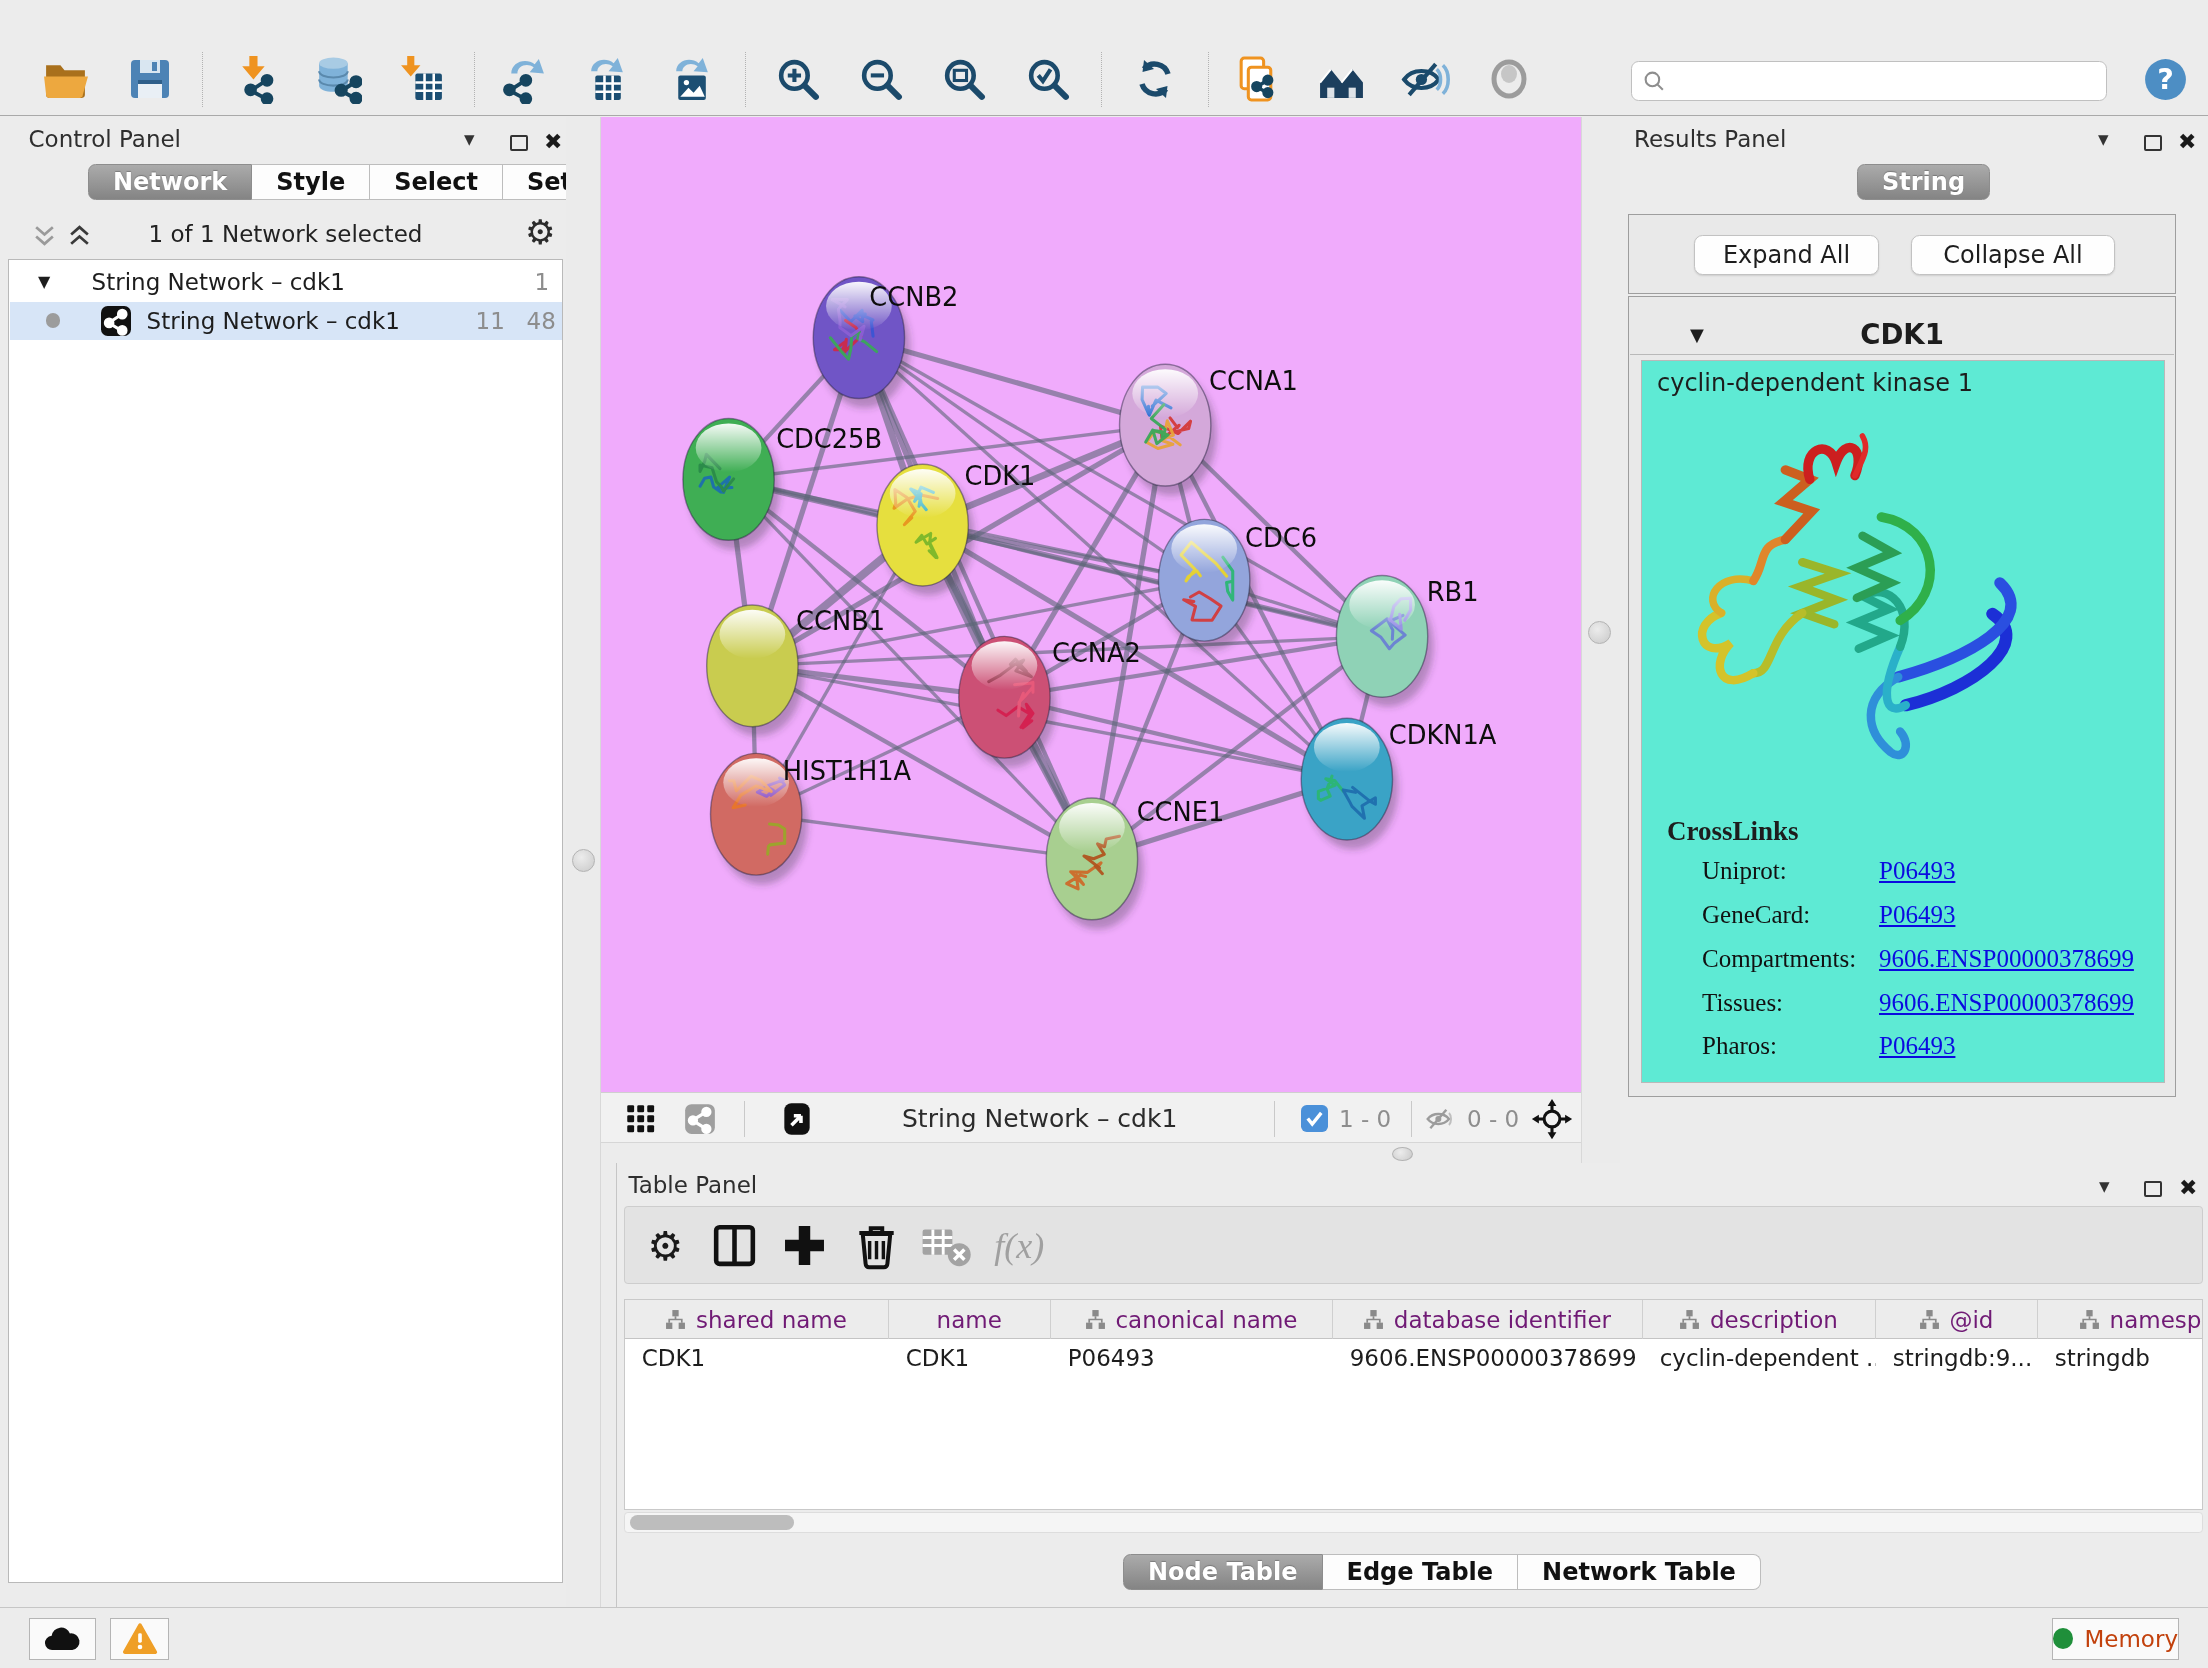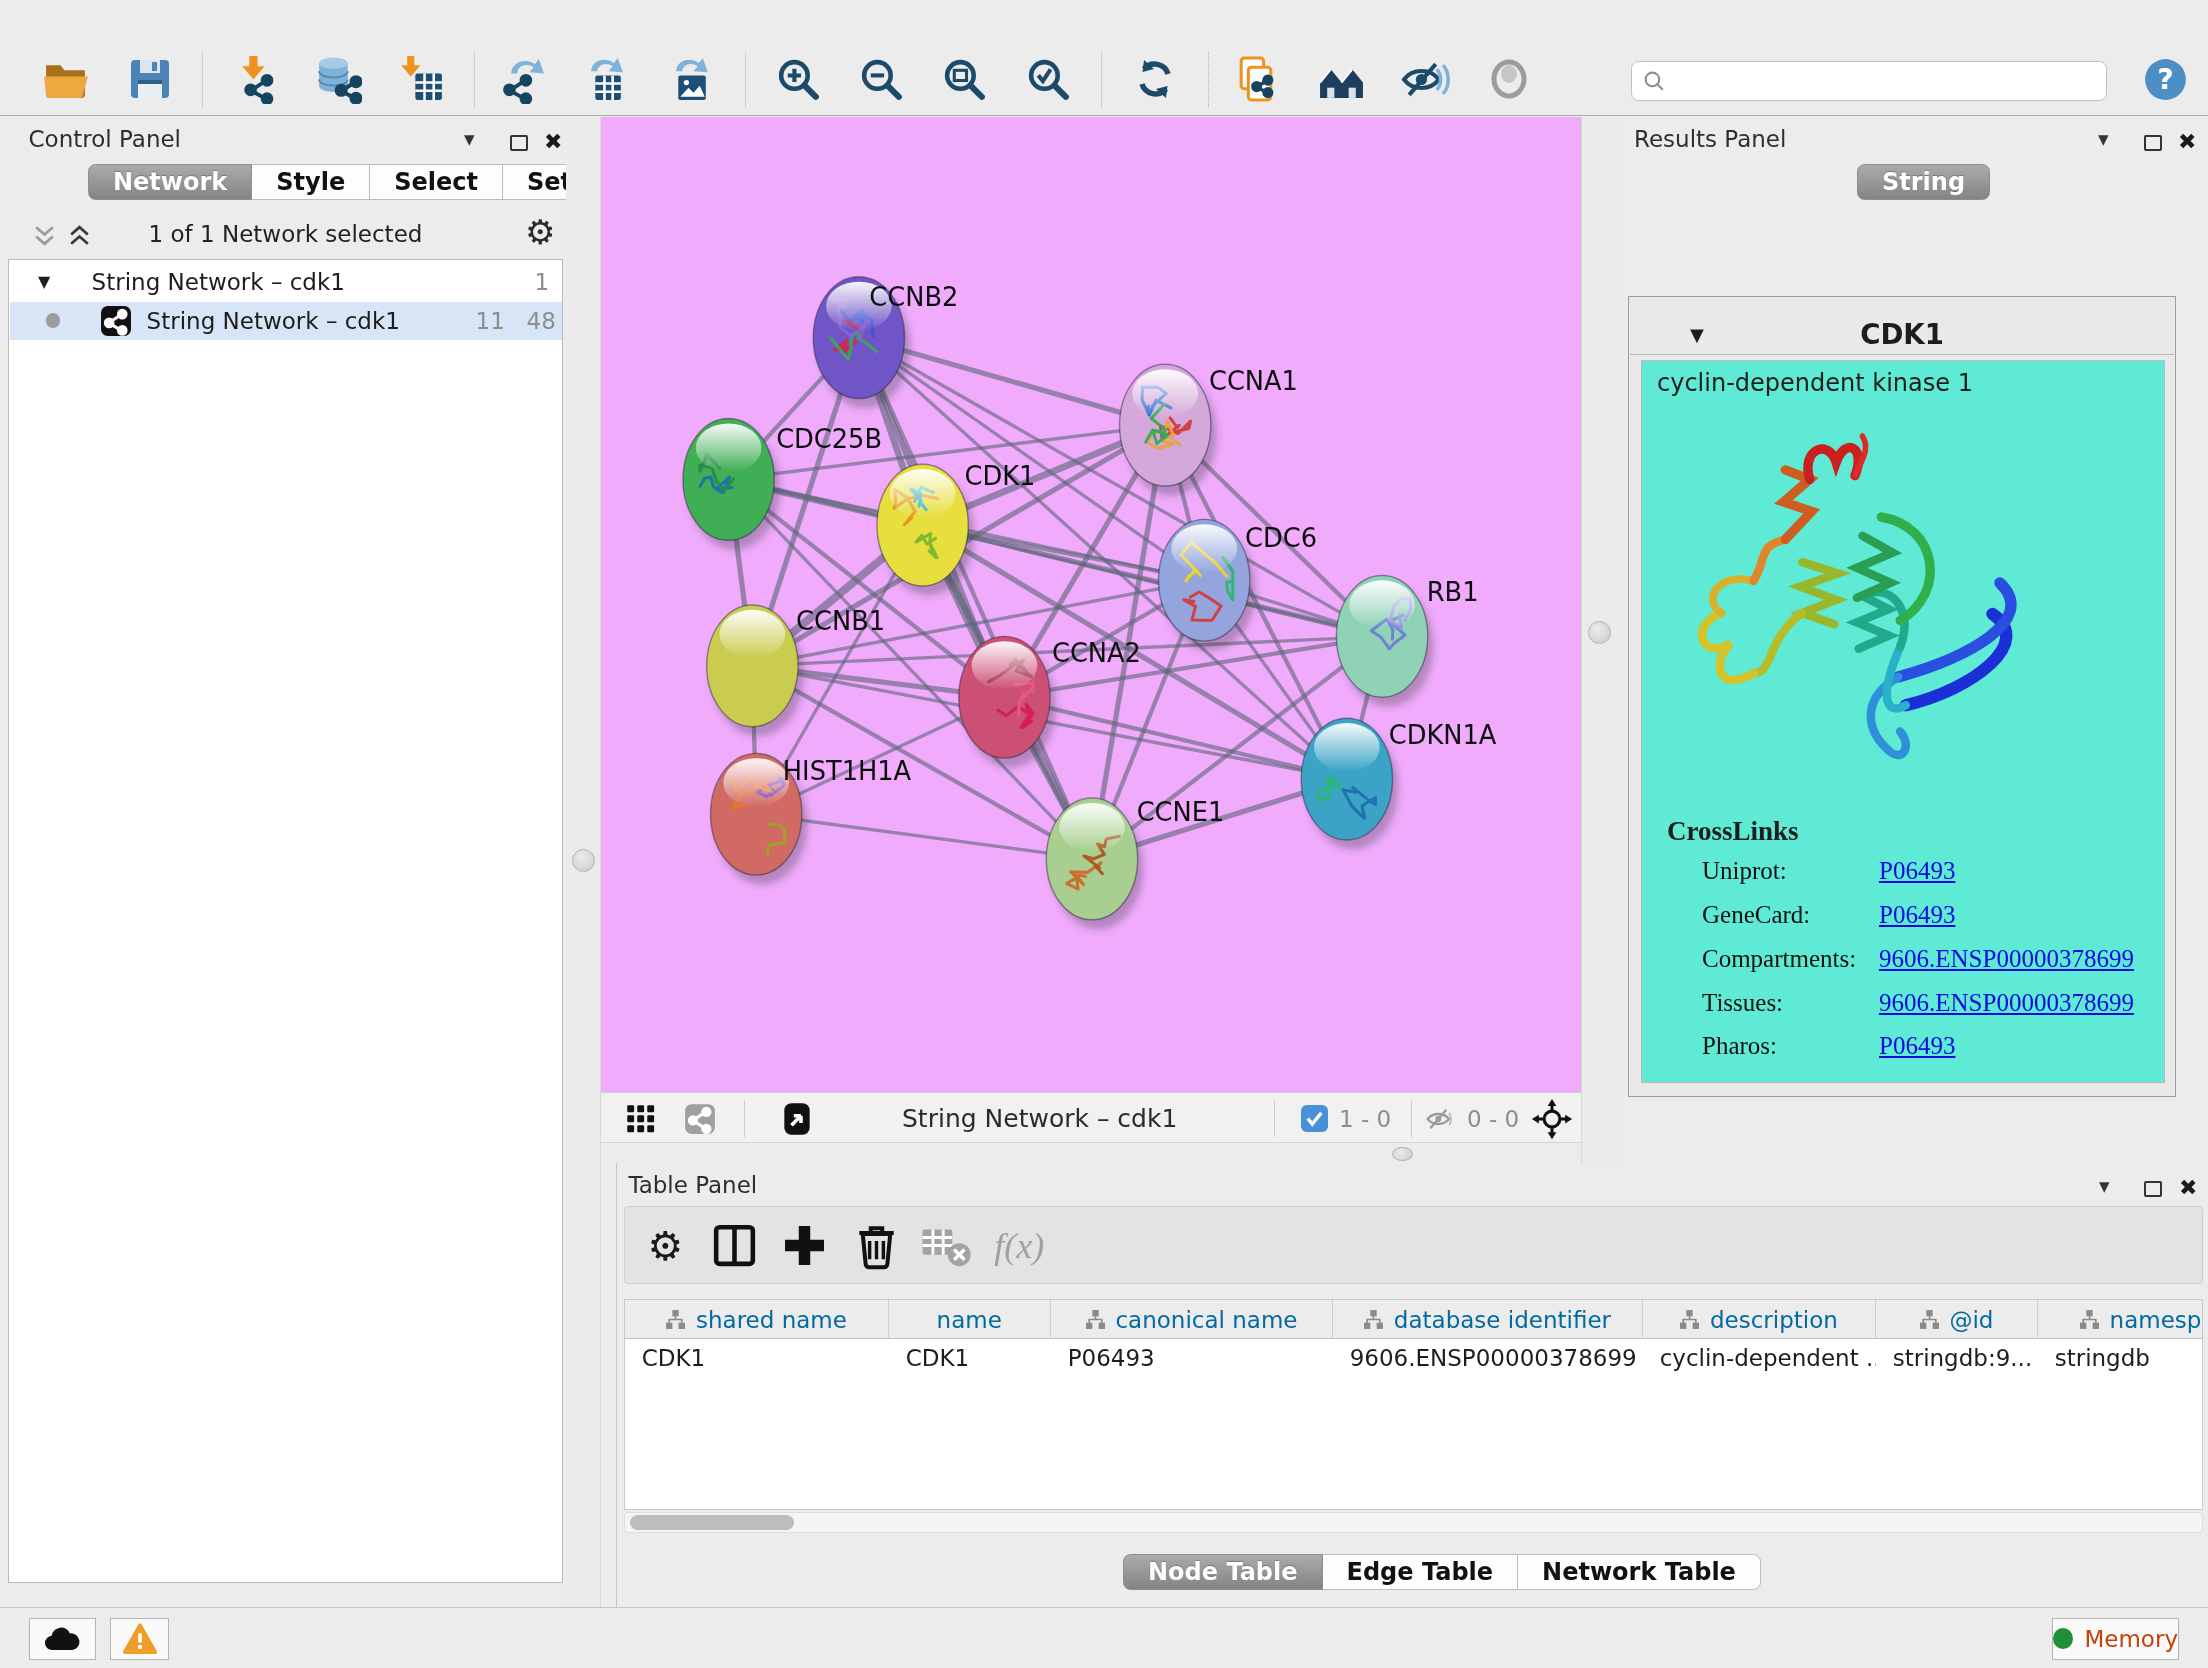--- a/index.html
+++ b/index.html
@@ -83,21 +83,21 @@
   
   .tp { position:absolute; left:616px; top:1163px; width:1592px; height:444px;
     background:#ececec; border-left:1px solid #c6c6c6; }
   .tp-toolbar { position:absolute; left:6.7px; top:43px; width:1579px; height:78px;
     background:#e3e3e3; border:1px solid #cdcdcd; border-radius:3.8px; }
   .tp-tool { position:absolute; top:11.4px; width:55px; height:55px; display:flex; align-items:center; justify-content:center; }
   .tbl { position:absolute; left:6.7px; top:136px; width:1579px; height:211px; background:#fff;
     border:1px solid #c9c9c9; overflow:hidden; }
   .thead { position:absolute; left:0; top:0; height:39px; background:#ececec; border-bottom:1px solid #c4c4c4; display:flex; }
   .th { height:39px; display:flex; align-items:center; justify-content:center; gap:9.5px;
-    font-size:23px; color:#0369a1; border-right:1px solid #cfcfcf; flex:none; }
+    font-size:23px; color:#701a75; border-right:1px solid #cfcfcf; flex:none; }
   .trow { position:absolute; left:0; top:39px; height:38px; display:flex; }
   .td { height:38px; line-height:38px; padding-left:17px; font-size:23px; flex:none;
     white-space:nowrap; overflow:hidden; }
   .hscroll { position:absolute; left:6.7px; top:349px; width:1579px; height:21px; background:#f5f5f5;
     border:1px solid #ddd; border-radius:3.8px; }
   .hthumb { position:absolute; left:5.7px; top:1.9px; width:164px; height:15px; background:#bdbdbd; border-radius:7.6px; }
 
   
   .statusbar { position:absolute; left:0; top:1607px; width:2208px; height:61px;
     background:#ececec; border-top:1px solid #c6c6c6; }
@@ -550,20 +550,24 @@
   <div class="phead" style="left:1634px; top:126px">Results Panel</div>
   <div class="picon-collapse" style="left:2098px; top:127px">▾</div>
   <div class="picon-float" style="left:2144px; top:135px"></div>
   <div class="picon-close" style="left:2178px; top:129px">✖</div>
 
   <div class="seggroup" style="left:1857px; top:164px">
     <div class="seg sel single">
       <span>String</span></div>
   </div>
 
+  <div class="rbox" style="left:1628px; top:214px; width:548px; height:80px">
+    <div class="rbtn" style="left:65px; top:20px; width:185px">Expand All</div>
+    <div class="rbtn" style="left:282px; top:20px; width:204px">Collapse All</div>
+  </div>
 
   <div class="rbox" style="left:1628px; top:296px; width:548px; height:801px">
     <span class="abs" style="left:61px; top:27px; font-size:18px">▼</span>
     <div class="abs" style="left:0; width:546px; top:21px; text-align:center; font-size:27.6px; font-weight:bold">CDK1</div>
     <div class="abs" style="left:1px; top:57px; width:544px; border-top:1px solid #b9b9b9"></div>
   </div>
   <div class="innerbox">
     <div class="abs" style="left:15px; top:7.6px; font-size:24px">cyclin-dependent kinase 1</div>
     <svg class="abs" style="left:21px; top:57px" width="367" height="373" viewBox="0 0 390 390">
       <g fill="none" stroke-linecap="round">

